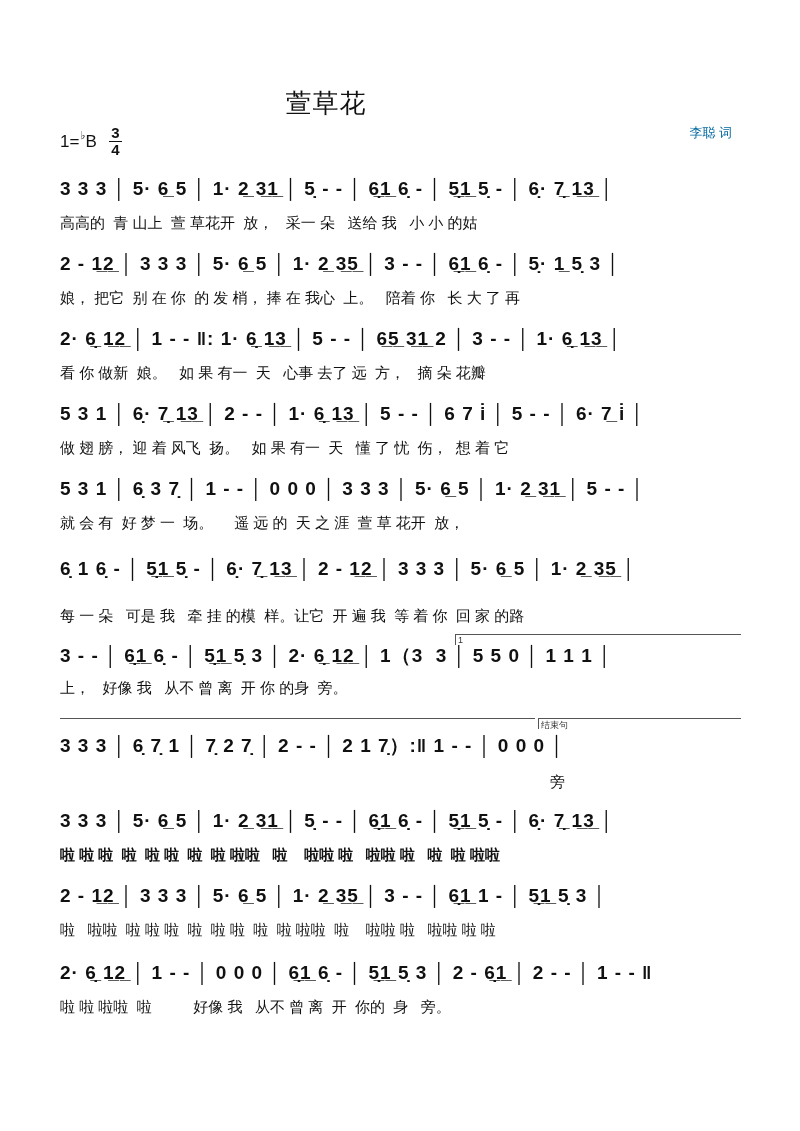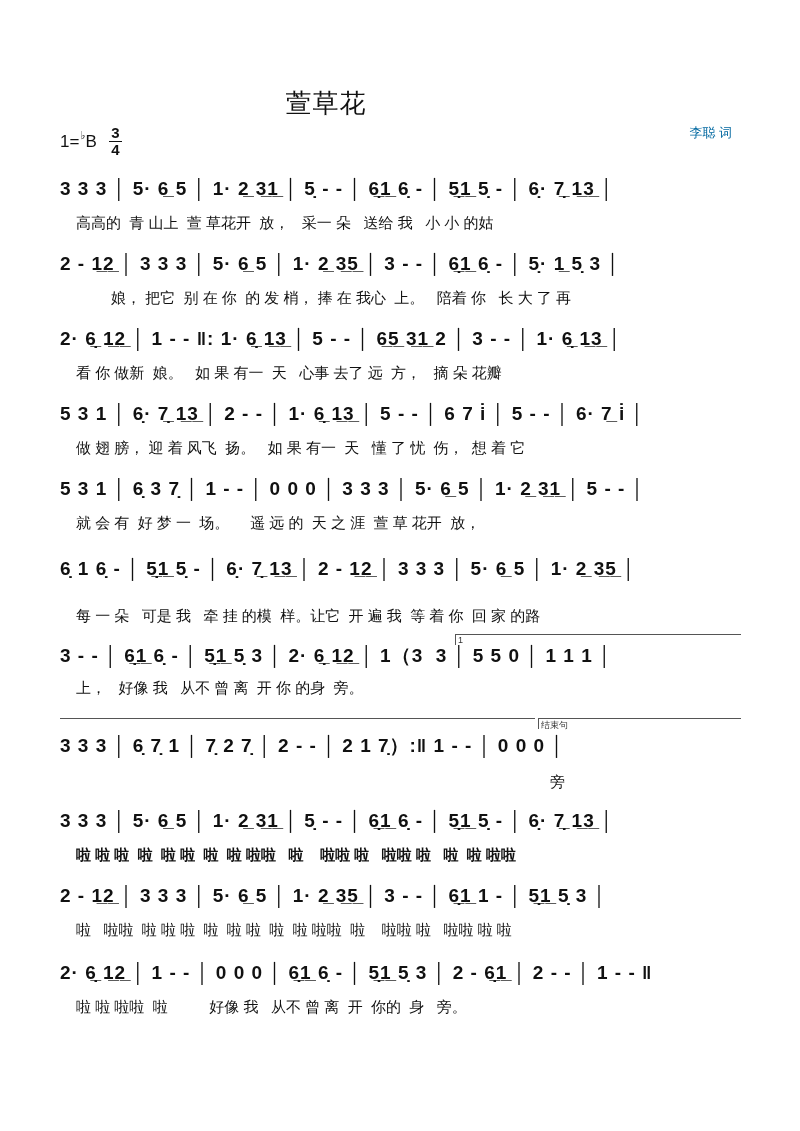--- a/index.html
+++ b/index.html
@@ -23,21 +23,21 @@
   }
   .timesig .bar { width: 13px; height: 1px; background: #111; }
   .lyricist { position: absolute; top: 124px; right: 68px; font-size: 13px; color: #0369a1; }
 
   .row { position: absolute; left: 60px; width: 680px; }
   .notes {
     position: absolute; top: 0; left: 0; width: 680px; height: 28px;
     font-weight: bold; font-size: 19px; white-space: nowrap;
   }
   .lyrics {
-    position: absolute; top: 36px; left: 16px; width: 680px; height: 22px;
+    position: absolute; top: 36px; left: 0; width: 680px; height: 22px;
     font-size: 15px; white-space: nowrap; color: #111;
   }
   .volta {
     position: absolute; height: 10px; border-top: 1px solid #555;
   }
   .volta .lbl { position: absolute; top: 0; left: 2px; font-size: 9px; color: #333; }
   .volta.left { border-left: 1px solid #555; }
 </style>
 </head>
 <body>
@@ -57,21 +57,21 @@
 
 <div class="lyricist">李聪 词</div>
 
 <div id="score">
     <div class="row" style="top: 178px;">
       <div class="notes" style="white-space: pre; letter-spacing: 1px;">3 3 3 │ 5· 6̲ 5 │ 1· 2̲ 3̲1̲ │ 5̣ - - │ 6̣̲1̲ 6̣ - │ 5̣̲1̲ 5̣ - │ 6̣· 7̣̲ 1̲3̲ │</div>
       <div class="lyrics" style="white-space: pre;">高高的  青 山上  萱 草花开  放，   采一 朵   送给 我   小 小 的姑</div>
     </div>
     <div class="row" style="top: 253px;">
       <div class="notes" style="white-space: pre; letter-spacing: 1px;">2 - 1̲2̲ │ 3 3 3 │ 5· 6̲ 5 │ 1· 2̲ 3̲5̲ │ 3 - - │ 6̣̲1̲ 6̣ - │ 5̣· 1̲ 5̣ 3 │</div>
-      <div class="lyrics" style="white-space: pre; margin-left: 35px;">娘， 把它  别 在 你  的 发 梢， 捧 在 我心  上。   陪着 你   长 大 了 再</div>
+      <div class="lyrics" style="white-space: pre;">娘， 把它  别 在 你  的 发 梢， 捧 在 我心  上。   陪着 你   长 大 了 再</div>
     </div>
     <div class="row" style="top: 328px;">
       <div class="notes" style="white-space: pre; letter-spacing: 1px;">2· 6̣̲ 1̲2̲ │ 1 - - ‖: 1· 6̣̲ 1̲3̲ │ 5 - - │ 6̲5̲ 3̲1̲ 2 │ 3 - - │ 1· 6̣̲ 1̲3̲ │</div>
       <div class="lyrics" style="white-space: pre;">看 你 做新  娘。   如 果 有一  天   心事 去了 远  方，   摘 朵 花瓣</div>
     </div>
     <div class="row" style="top: 403px;">
       <div class="notes" style="white-space: pre; letter-spacing: 1px;">5 3 1 │ 6̣· 7̣̲ 1̲3̲ │ 2 - - │ 1· 6̣̲ 1̲3̲ │ 5 - - │ 6 7 i̇ │ 5 - - │ 6· 7̲ i̇ │</div>
       <div class="lyrics" style="white-space: pre;">做 翅 膀， 迎 着 风飞  扬。   如 果 有一  天   懂 了 忧  伤，  想 着 它</div>
     </div>
     <div class="row" style="top: 478px;">

